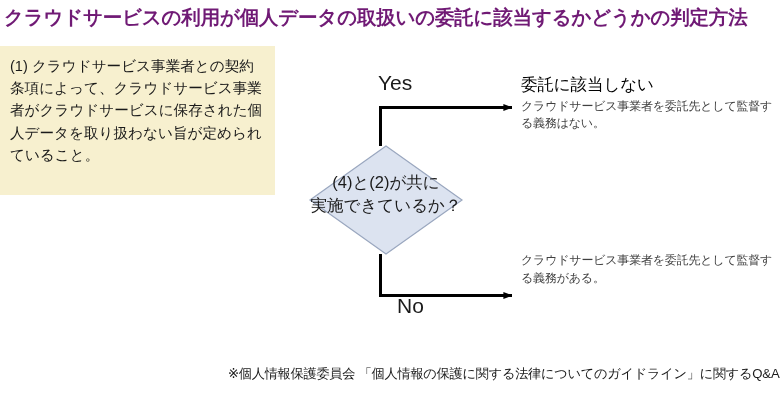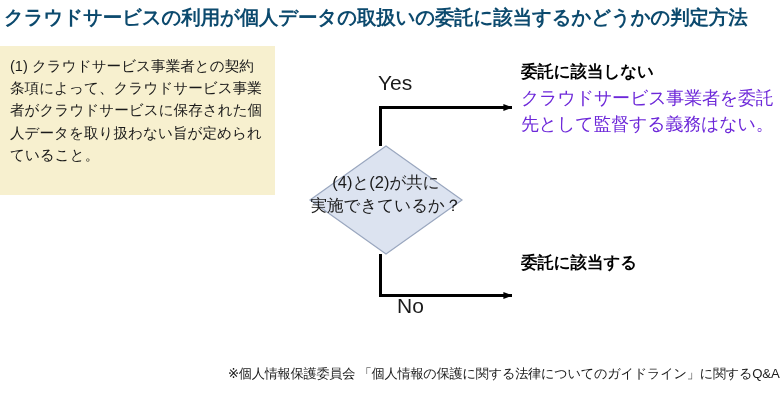--- a/index.html
+++ b/index.html
@@ -24,21 +24,21 @@
   .title {
     position: absolute;
     left: 4px;
     top: 6px;
     width: 772px;
     font-size: 19.5px;
     font-weight: bold;
     letter-spacing: -0.2px;
     line-height: 1.15;
     white-space: nowrap;
-    color: #0c4a6e;
+    color: #701a75;
   }
 
   
   .cond-box {
     position: absolute;
     left: 0;
     background: #f7f0cf;
     box-sizing: border-box;
     padding: 9px 12px 8px 10px;
     font-size: 14.6px;
@@ -84,30 +84,31 @@
   
   .outcome {
     position: absolute;
     left: 521px;
     width: 259px;
   }
   .outcome-yes { top: 61px; }
   .outcome-no  { top: 252px; }
   .outcome-head {
     font-size: 16.5px;
-    font-weight: bold;
+    font-weight: normal;
     color: #000000;
     line-height: 1.25;
     margin-bottom: 3px;
     letter-spacing: -0.1px;
+    margin-top: 13px;
   }
   .outcome-body {
-    font-size: 18px;
+    font-size: 12px;
     line-height: 1.48;
-    color: #6d28d9;
+    color: #404040;
     letter-spacing: -0.2px;
   }
 
   
   .footnote {
     position: absolute;
     left: 228px;
     top: 364px;
     width: 552px;
     font-size: 13.2px;
@@ -147,20 +148,20 @@
   <div class="branch-label branch-yes">Yes</div>
 
   <div class="branch-label branch-no">No</div>
 
   <div class="outcome outcome-yes">
     <div class="outcome-head">委託に該当しない</div>
     <div class="outcome-body">クラウドサービス事業者を委託先として監督する義務はない。</div>
   </div>
 
   <div class="outcome outcome-no">
-    <div class="outcome-head">委託に該当する</div>
+    <div class="outcome-body">クラウドサービス事業者を委託先として監督する義務がある。</div>
   </div>
 
   <div class="footnote">
     <div>※個人情報保護委員会 「個人情報の保護に関する法律についてのガイドライン」に関するQ&amp;A</div>
   </div>
 
 </div>
 
 </body></html>

